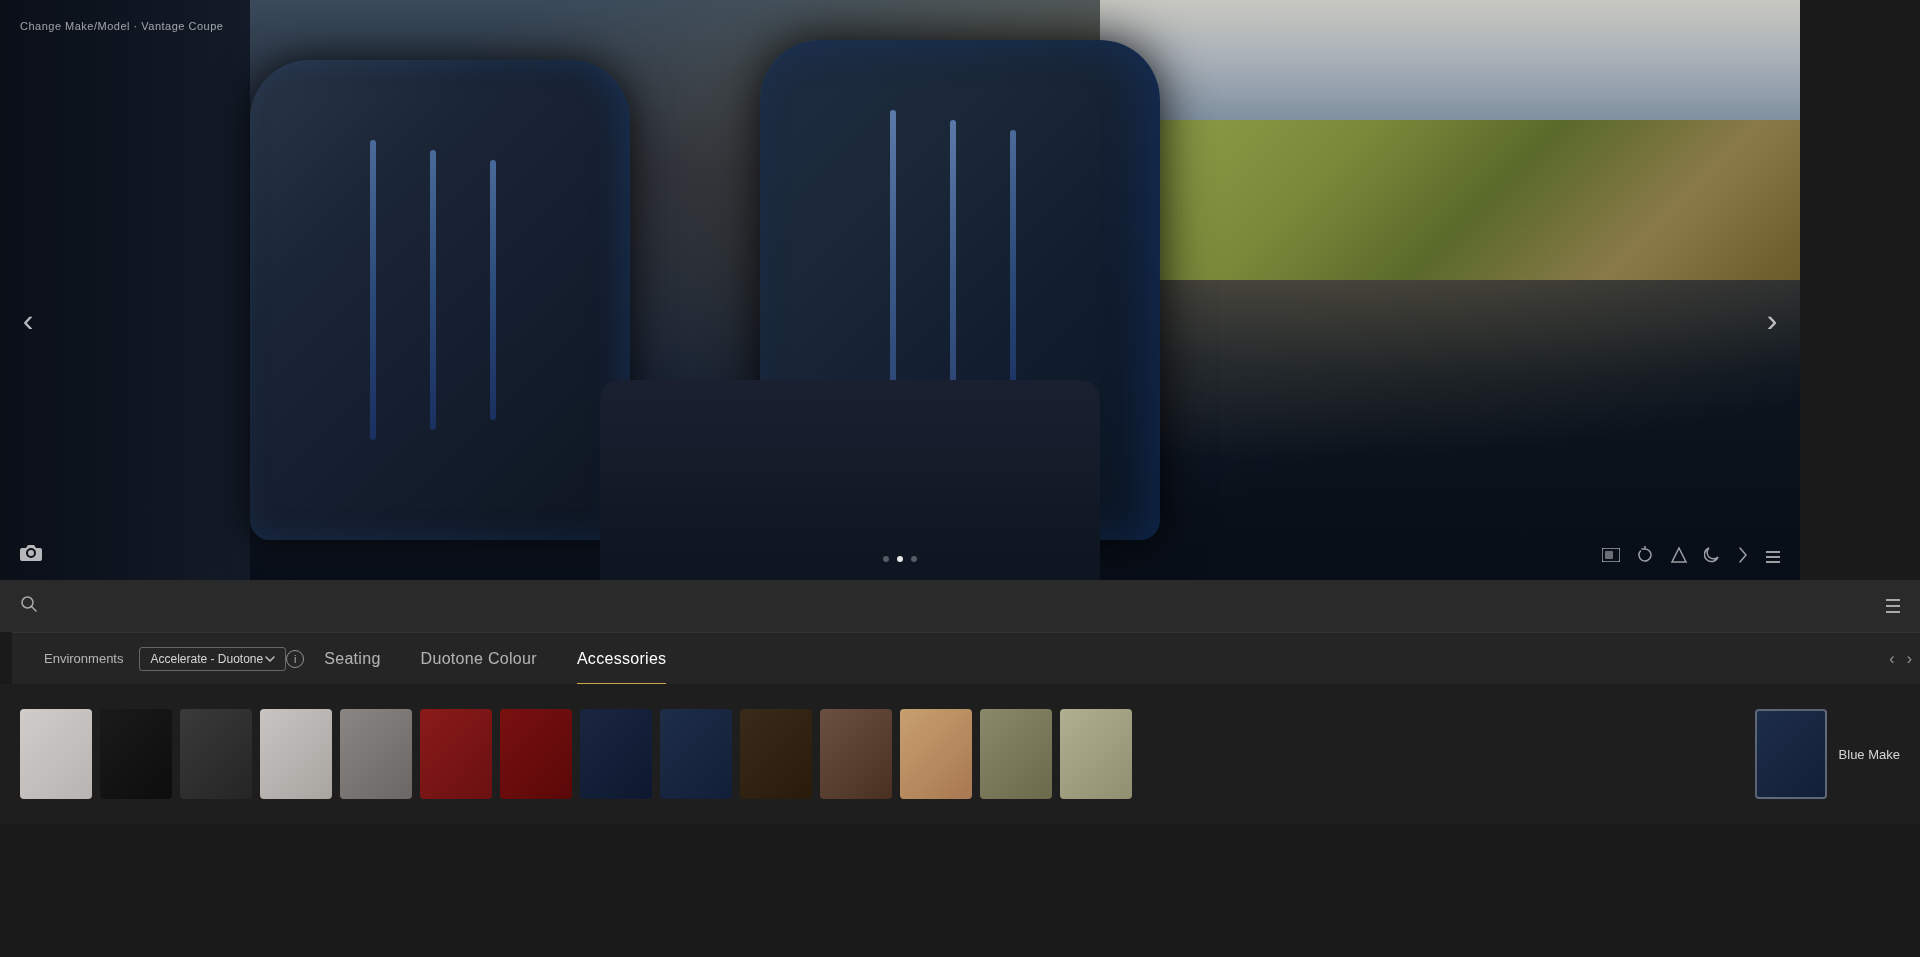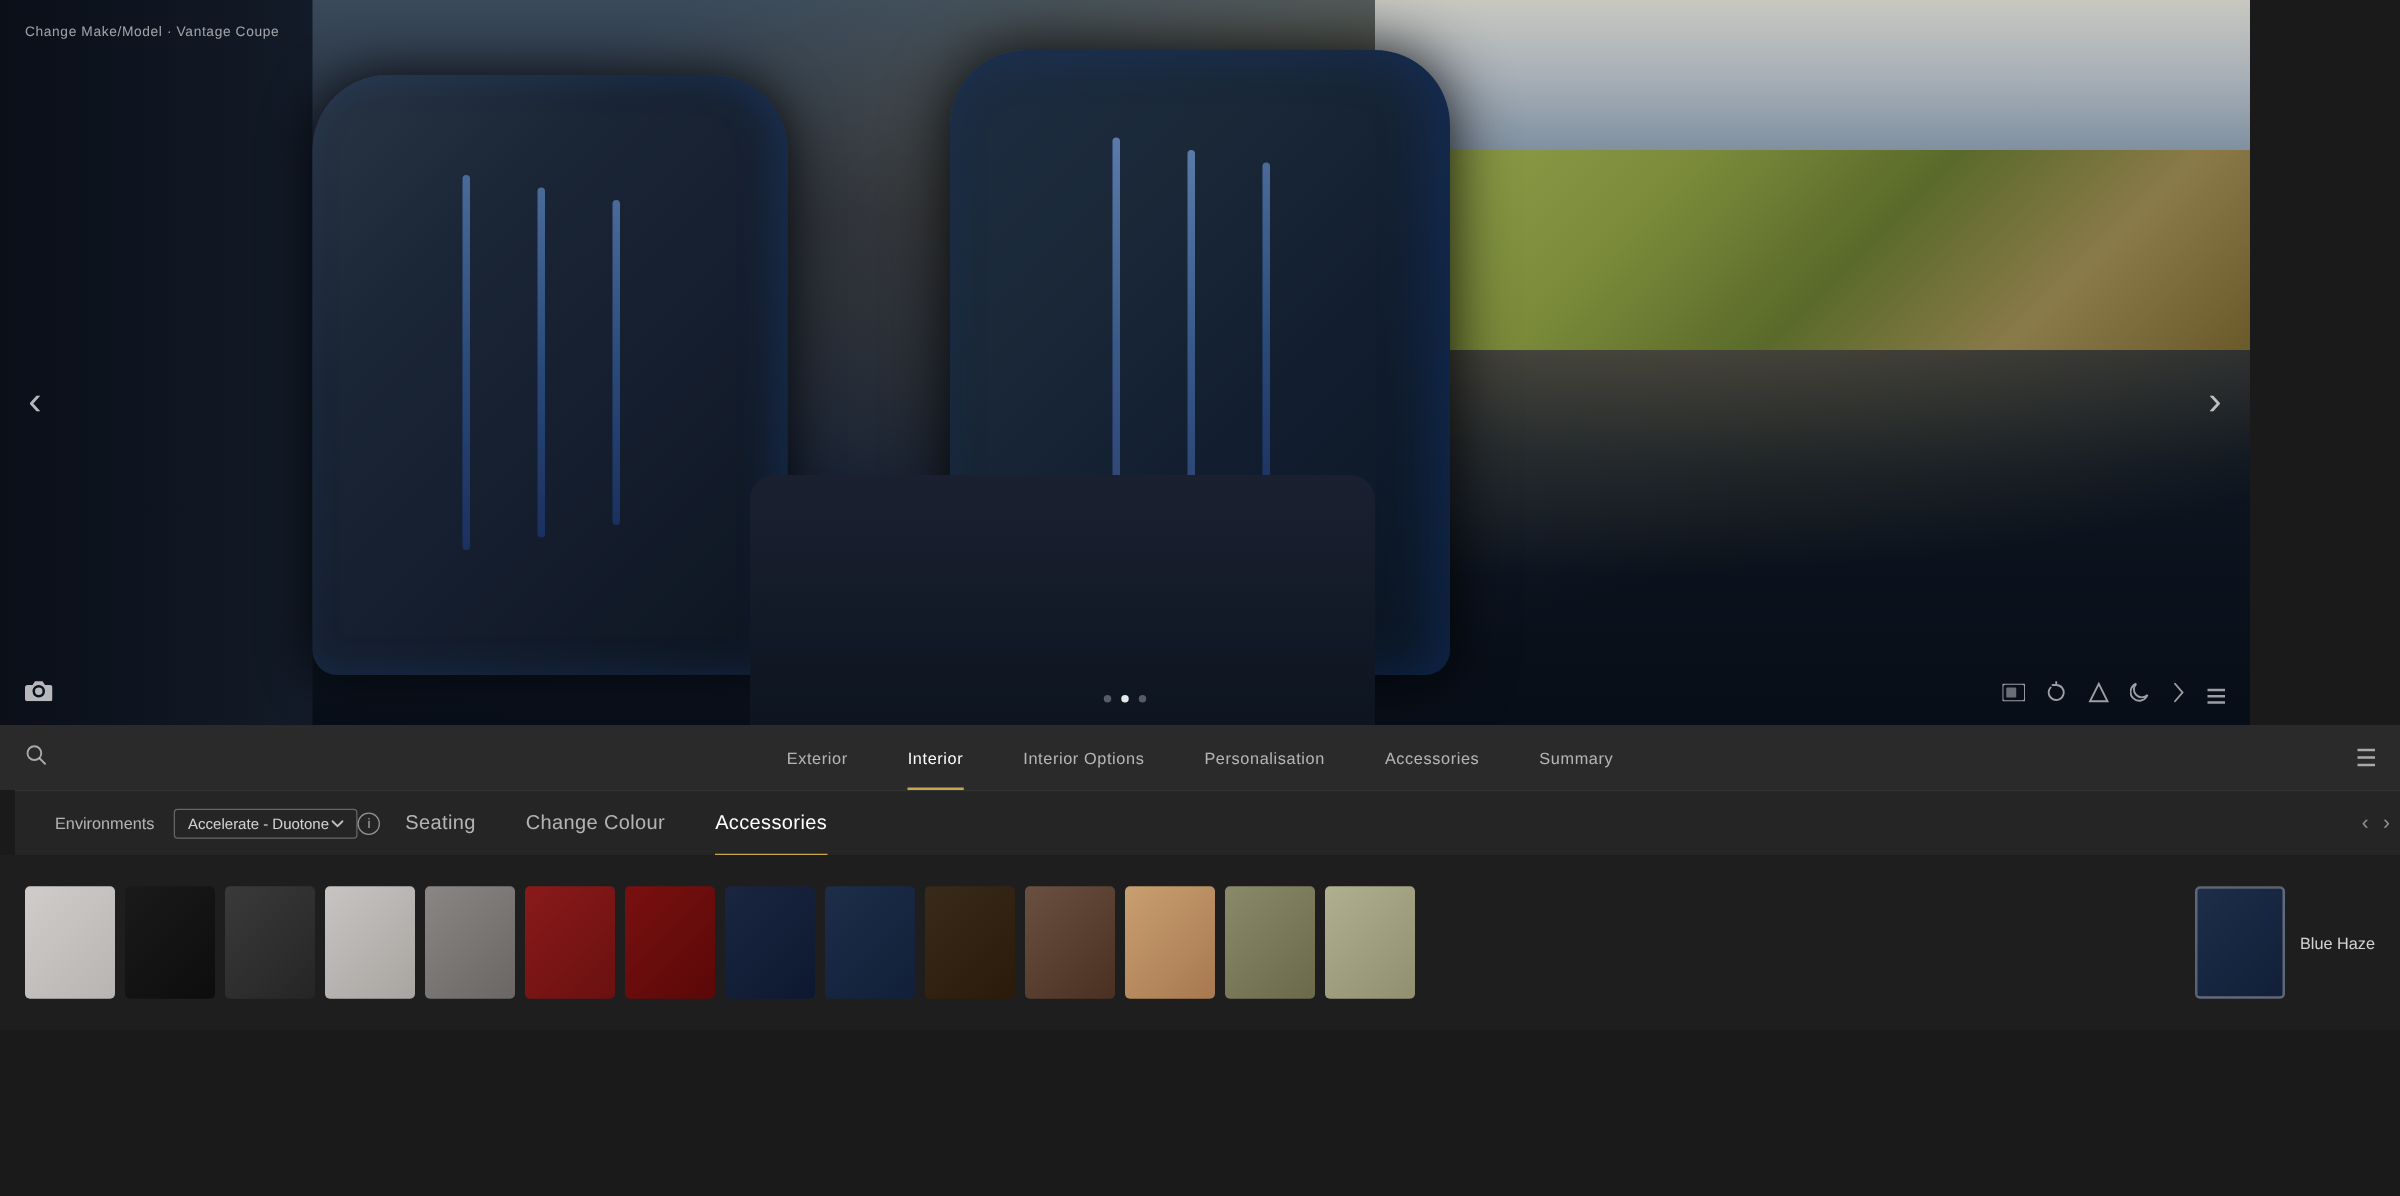--- a/index.html
+++ b/index.html
@@ -543,28 +543,20 @@
 </div>
 
 <div id="nav-bar">
   <div class="search-icon-nav">
     <svg width="18" height="18" viewBox="0 0 18 18" fill="none">
       <circle cx="7.5" cy="7.5" r="5.5" stroke="rgba(255,255,255,0.6)" stroke-width="1.5"></circle>
       <path d="M12 12l4 4" stroke="rgba(255,255,255,0.6)" stroke-width="1.5" stroke-linecap="round"></path>
     </svg>
   </div>
 
-  <div class="nav-items">
-    <div class="nav-item">Exterior</div>
-    <div class="nav-item active">Interior</div>
-    <div class="nav-item">Interior Options</div>
-    <div class="nav-item">Personalisation</div>
-    <div class="nav-item">Accessories</div>
-    <div class="nav-item">Summary</div>
-  </div>
 
   <div class="nav-right-icons">
     <div class="lines-icon nav-icon-btn" style="gap:4px;">
       <span style="display: block; width: 14px; height: 2px; background: rgba(255, 255, 255, 0.6);"></span>
       <span style="display: block; width: 14px; height: 2px; background: rgba(255, 255, 255, 0.6);"></span>
       <span style="display: block; width: 14px; height: 2px; background: rgba(255, 255, 255, 0.6);"></span>
     </div>
   </div>
 </div>
 
@@ -578,21 +570,21 @@
     <svg width="10" height="6" viewBox="0 0 10 6" fill="none">
       <path d="M1 1l4 4 4-4" stroke="rgba(255,255,255,0.7)" stroke-width="1.5" stroke-linecap="round" fill="none"></path>
     </svg>
   </div>
 
   <div class="info-icon">
     <span>i</span>
   </div>
 
   <div class="option-tab">Seating</div>
-  <div class="option-tab">Change Colour</div>
+  <div class="option-tab">Duotone Colour</div>
   <div class="option-tab active">Accessories</div>
 
   <div class="options-bar-arrows">
     <span class="options-arrow">‹</span>
     <span class="options-arrow">›</span>
   </div>
 </div>
 
 <div id="swatches-bar">
   <div class="swatch swatch-light-gray"></div>
@@ -605,15 +597,15 @@
   <div class="swatch swatch-navy-1"></div>
   <div class="swatch swatch-navy-2 selected"></div>
   <div class="swatch swatch-dark-brown"></div>
   <div class="swatch swatch-medium-brown"></div>
   <div class="swatch swatch-tan"></div>
   <div class="swatch swatch-olive"></div>
   <div class="swatch swatch-light-olive"></div>
 
   <div class="swatch-label-selected">
     <div class="selected-swatch-preview"></div>
-    <span class="selected-swatch-name">Blue Haze</span>
+    <span class="selected-swatch-name">Blue Make</span>
   </div>
 </div>
 
 </body></html>

